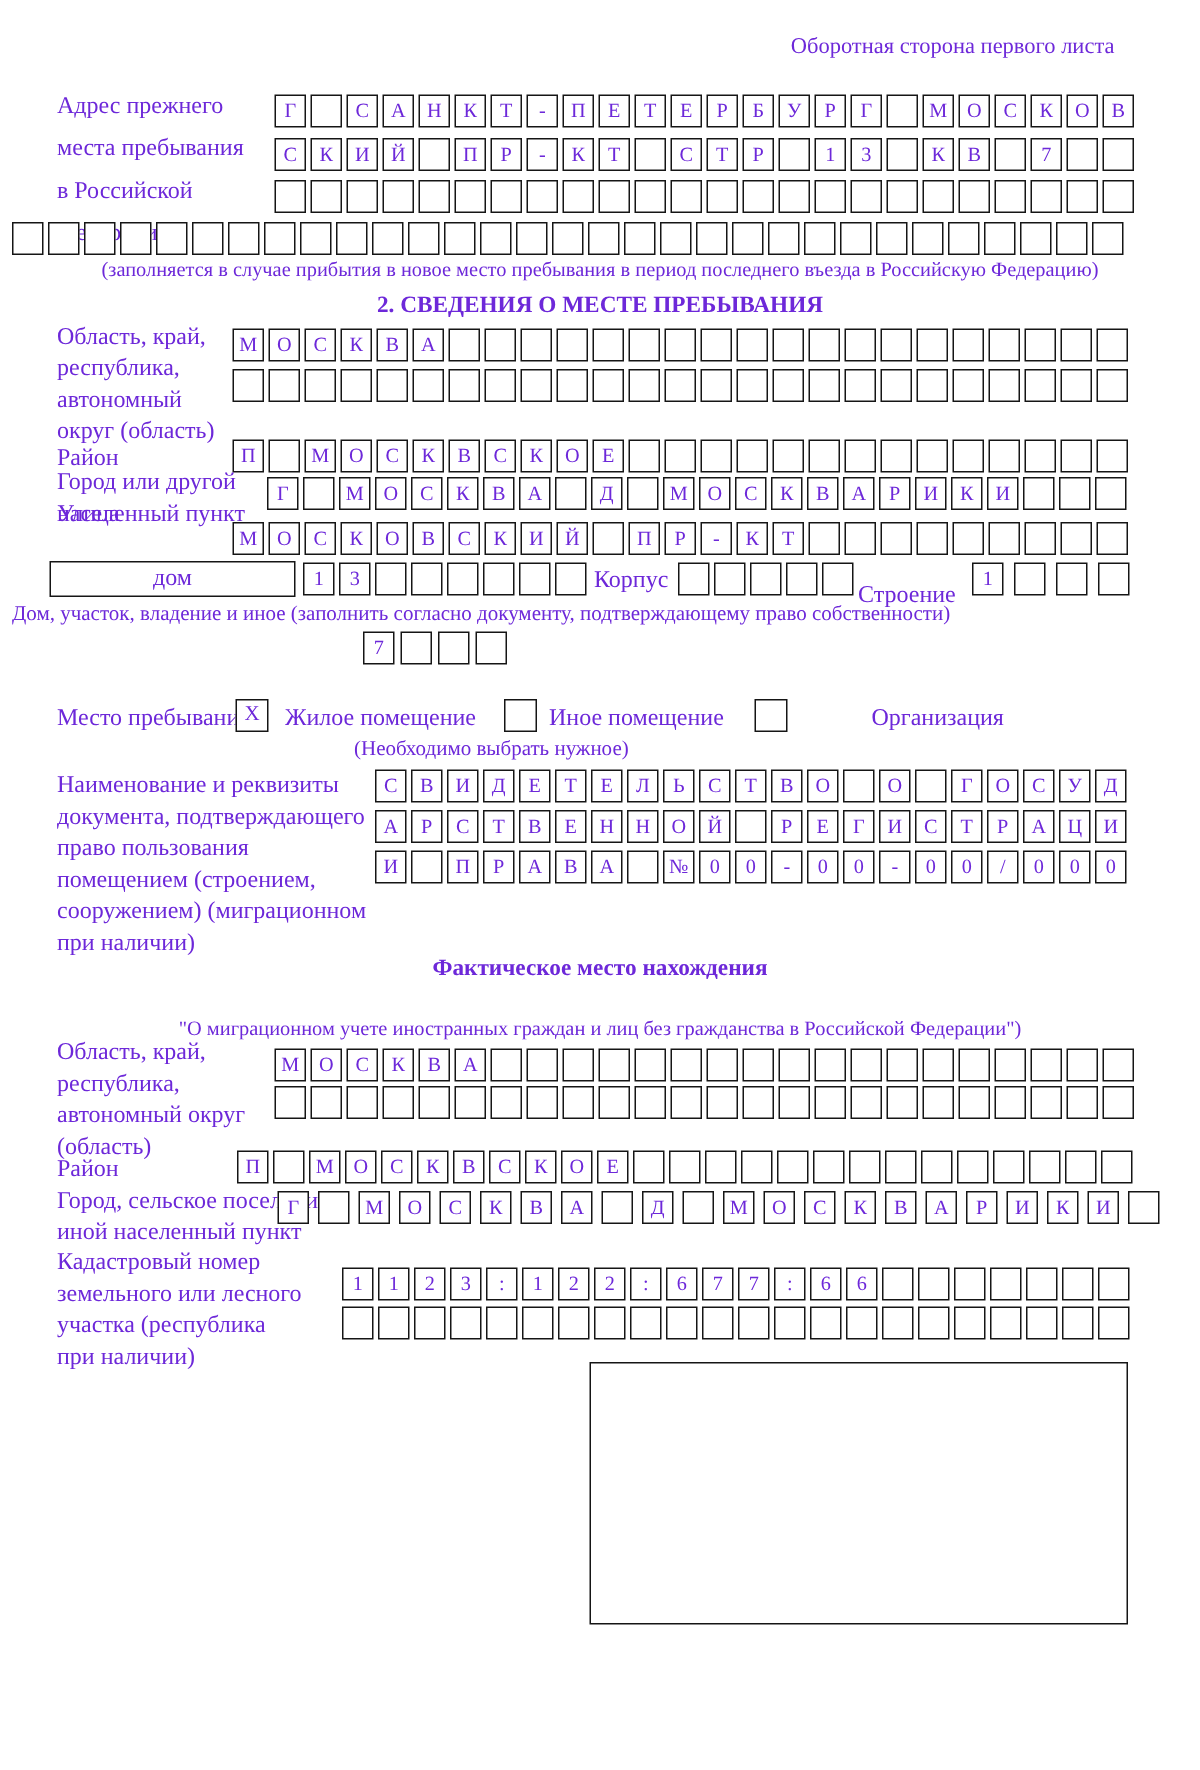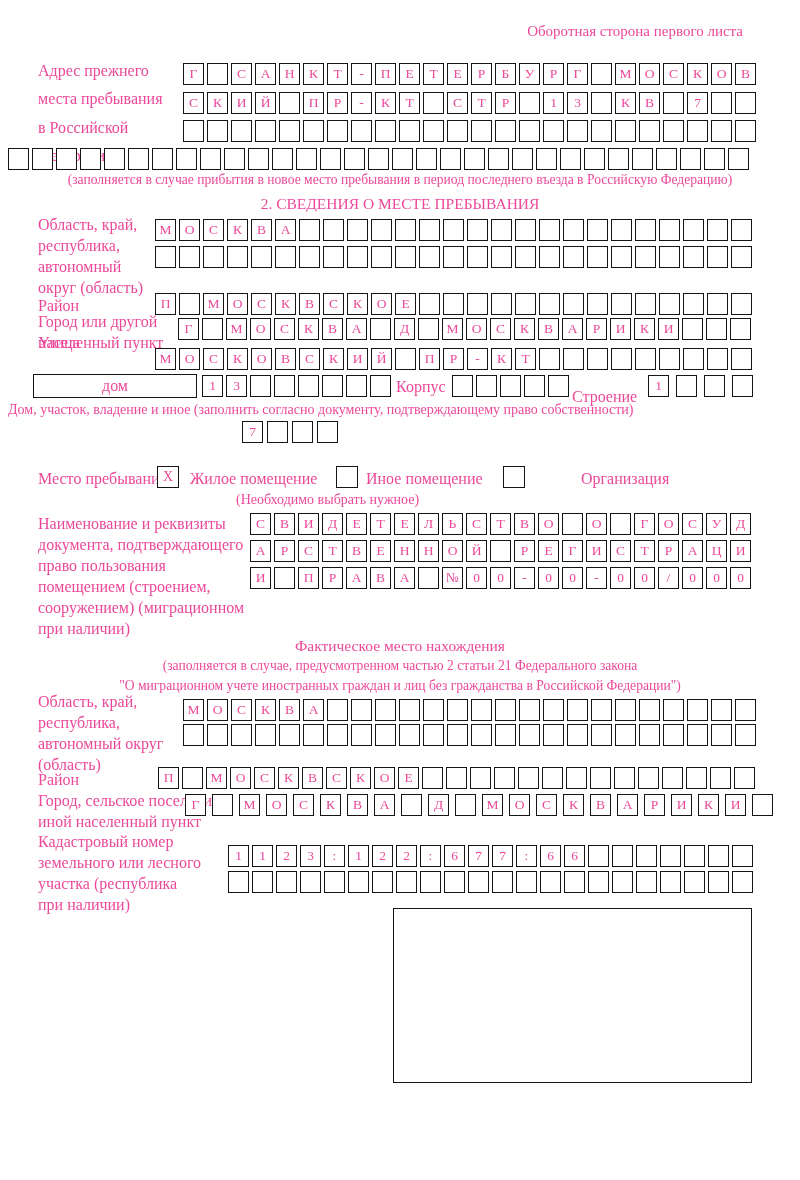--- a/index.html
+++ b/index.html
@@ -1,32 +1,32 @@
 <!DOCTYPE html>
 <html><head>
 <meta charset="utf-8">
 <style>
   html,body{margin:0;padding:0;background:#fff;}
   .page{position:relative;width:800px;height:1180px;background:#fff;overflow:hidden;
-        font-family:"Liberation Serif","DejaVu Serif",serif;color:#ec4899;}
+        font-family:"Liberation Serif","DejaVu Serif",serif;color:#6d28d9;}
   .abs{position:absolute;}
   .label{position:absolute;font-size:16px;line-height:21px;}
   .label div{white-space:nowrap;}
   .inline-label{position:absolute;font-size:16px;white-space:nowrap;}
   .boxrow{position:absolute;display:flex;gap:3px;}
   .cell{width:21px;height:22px;box-sizing:border-box;border:1.6px solid #151515;
         display:flex;align-items:center;justify-content:center;
         font-size:13.5px;line-height:1;flex:0 0 auto;background:#fff;}
   .labelbox{position:absolute;box-sizing:border-box;border:1.6px solid #151515;
         display:flex;align-items:center;justify-content:center;font-size:16px;background:#fff;}
   .cb{position:absolute;width:22px;height:22px;box-sizing:border-box;border:1.6px solid #151515;
         display:flex;align-items:center;justify-content:center;font-size:14px;background:#fff;}
   .note{position:absolute;font-size:14px;white-space:nowrap;}
   .center{left:0;width:800px;text-align:center;white-space:nowrap;}
-  .title{position:absolute;font-weight:400;font-size:15.5px;}
+  .title{position:absolute;font-weight:700;font-size:15.5px;}
   .stamp{position:absolute;box-sizing:border-box;border:1.6px solid #151515;background:#fff;}
   .caption{position:absolute;font-size:14.5px;line-height:17.2px;text-align:center;}
 </style>
 </head>
 <body>
 
 <div class="page">
 
   <div class="abs" style="top:23px;right:57px;font-size:15px;white-space:nowrap">Оборотная сторона первого листа</div>
 
@@ -417,21 +417,20 @@
       <span class="cell">-</span>
       <span class="cell">0</span>
       <span class="cell">0</span>
       <span class="cell">/</span>
       <span class="cell">0</span>
       <span class="cell">0</span>
       <span class="cell">0</span>
     </div>
 
   <div class="title center" style="top:637px">Фактическое место нахождения</div>
-  <div class="note center" style="top:658px;font-size:13.6px">(заполняется в случае, предусмотренном частью 2 статьи 21 Федерального закона</div>
   <div class="note center" style="top:678px;font-size:13.6px">"О миграционном учете иностранных граждан и лиц без гражданства в Российской Федерации")</div>
 
   <div class="label" style="left:38px;top:691px">
     <div>Область, край,</div>
     <div>республика,</div>
     <div>автономный округ</div>
     <div>(область)</div>
   </div>
   <div class="boxrow" style="left:183px;top:699px">
       <span class="cell">М</span>

